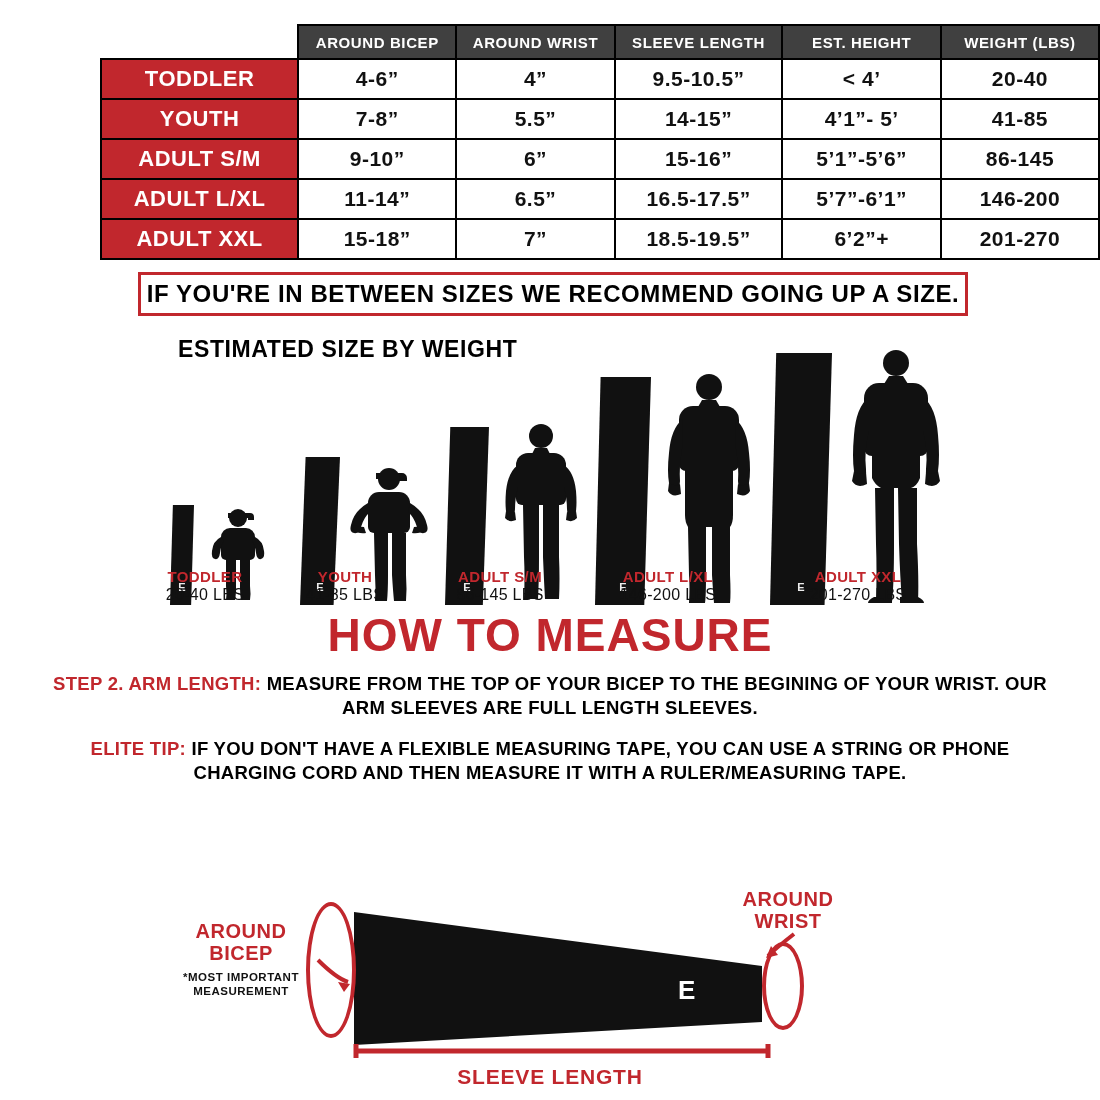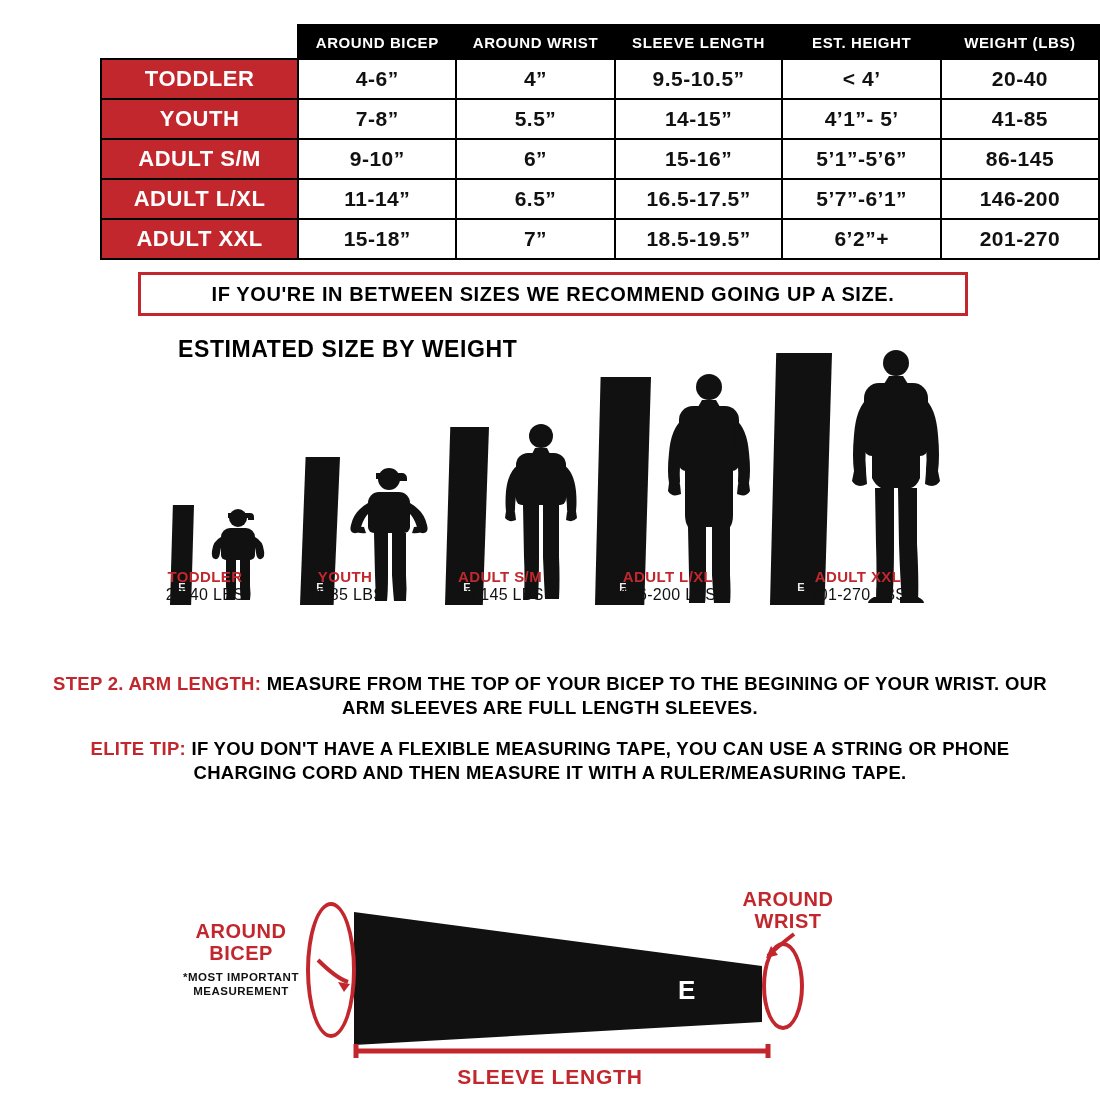--- a/index.html
+++ b/index.html
@@ -30,21 +30,21 @@
     table-layout: fixed;
   }
   .size-table td, .size-table th {
     border: 2px solid #000;
     text-align: center;
     vertical-align: middle;
     font-weight: bold;
     letter-spacing: 0.5px;
   }
   .size-table thead th {
-    background: #000000;
+    background: #404040;
     color: #fff;
     font-size: 15px;
     height: 32px;
     padding: 0 8px;
     letter-spacing: 0.6px;
   }
   .size-table thead th.corner {
     background: #ffffff;
     border: none;
   }
@@ -71,21 +71,21 @@
   .recommend {
     position: absolute;
     left: 138px;
     top: 272px;
     width: 824px;
     height: 38px;
     border: 3px solid #c1272d;
     display: flex;
     align-items: center;
     justify-content: center;
-    font-size: 20px;
+    font-size: 24px;
     font-weight: bold;
     letter-spacing: 0.6px;
   }
 
   
   .est-title {
     position: absolute;
     left: 178px;
     top: 336px;
     font-size: 23px;
@@ -429,20 +429,21 @@
   </div>
   <div class="fig-label" style="left:588px; top:568px;">
     <div class="name">ADULT L/XL</div>
     <div class="wt">146-200 LBS</div>
   </div>
   <div class="fig-label" style="left:778px; top:568px;">
     <div class="name">ADULT XXL</div>
     <div class="wt">201-270 LBS</div>
   </div>
 
+  <div class="how-title">HOW TO MEASURE</div>
 
   <div class="steps">
     <div class="step">
       <span class="lead">STEP 2. ARM LENGTH:</span><span> MEASURE FROM THE TOP OF YOUR BICEP TO THE BEGINING OF YOUR WRIST. OUR ARM SLEEVES ARE FULL LENGTH SLEEVES.</span>
     </div>
     <div class="step">
       <span class="lead">ELITE TIP:</span><span> IF YOU DON'T HAVE A FLEXIBLE MEASURING TAPE, YOU CAN USE A STRING OR PHONE CHARGING CORD AND THEN MEASURE IT WITH A RULER/MEASURING TAPE.</span>
     </div>
   </div>
 

